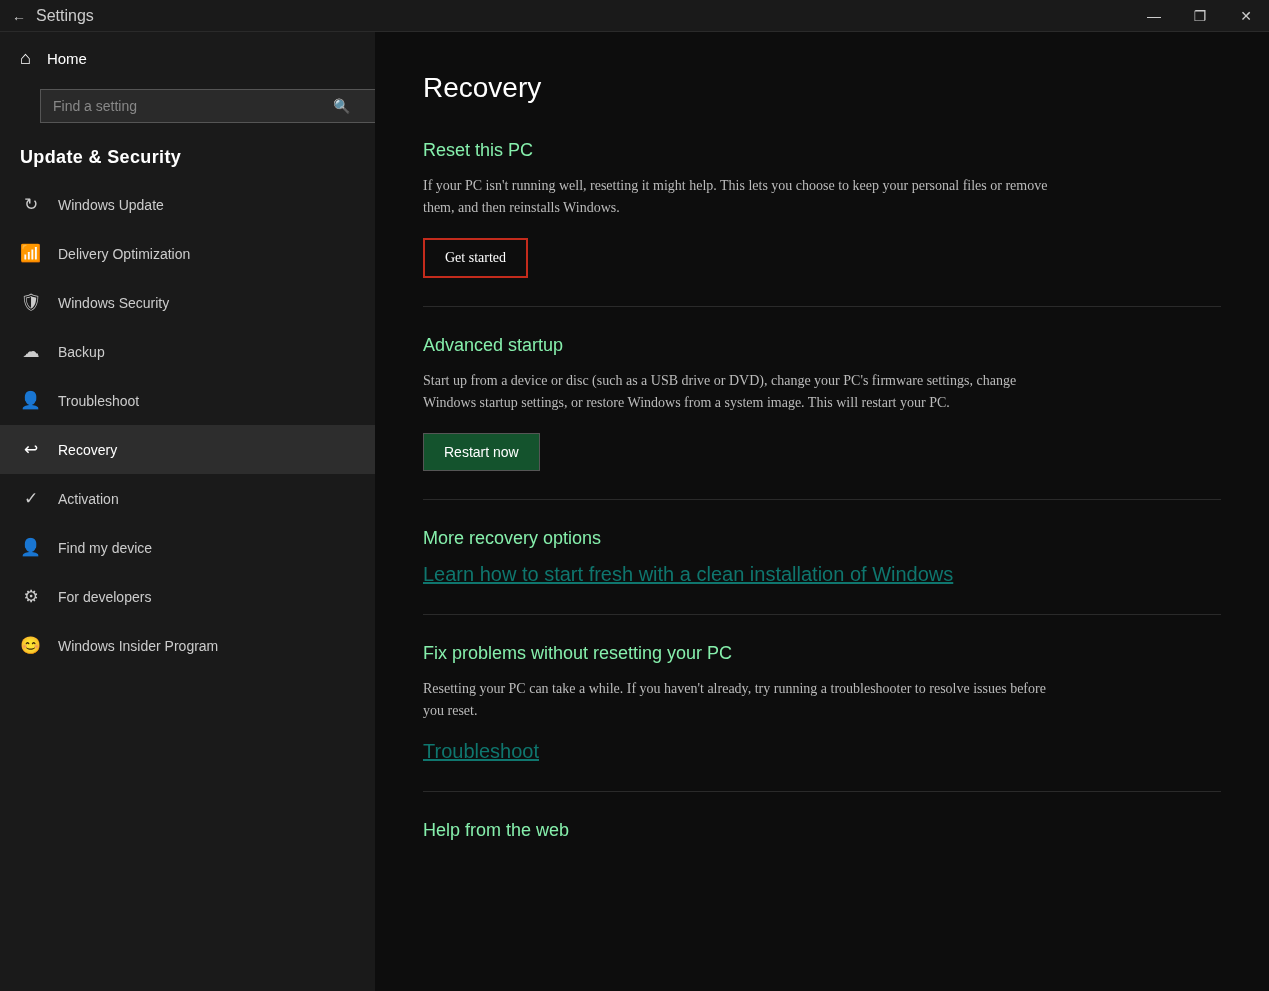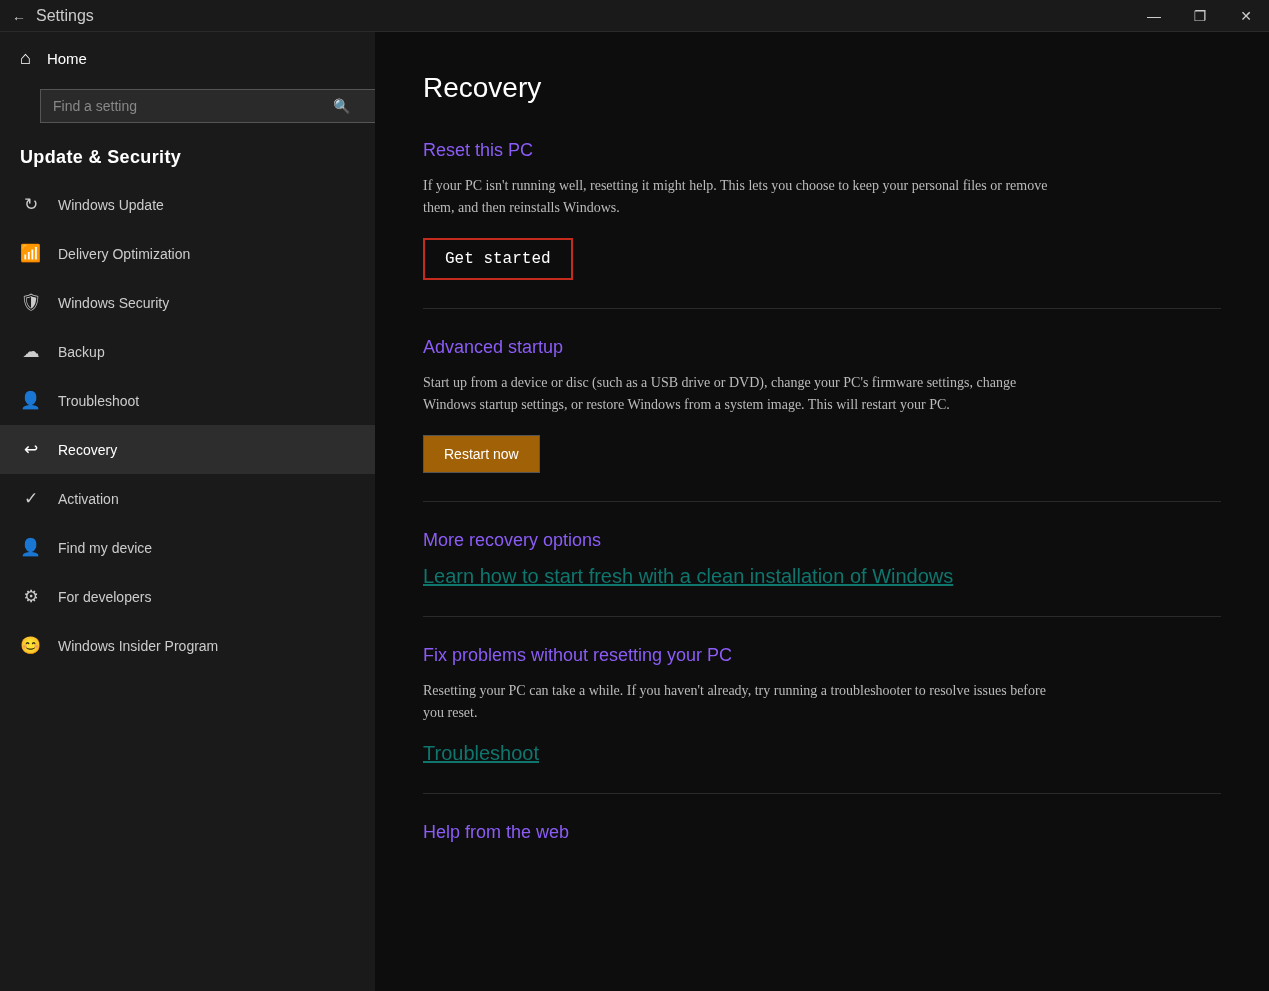--- a/index.html
+++ b/index.html
@@ -154,48 +154,48 @@
     }
     .page-title {
       font-size: 28px;
       font-weight: 300;
       color: #fff;
       margin-bottom: 36px;
     }
     .section-title {
       font-size: 18px;
       font-weight: 400;
-      color: #8b5cf6;
+      color: #86efac;
       margin-bottom: 14px;
     }
     .section-desc {
       font-size: 14px;
       color: #bbb;
       line-height: 1.6;
       max-width: 640px;
       margin-bottom: 18px;
       font-family: Liberation Serif, serif;
     }
     .btn-primary {
-      background: #a16207;
+      background: #14532d;
       border: 1px solid #555;
       color: #fff;
       padding: 10px 20px;
       font-size: 14px;
       cursor: pointer;
       font-family: 'Segoe UI', Arial, sans-serif;
     }
     .btn-outlined-red {
       background: transparent;
       border: 2px solid #c42b1c;
       color: #fff;
       padding: 10px 20px;
-      font-size: 16px;
-      cursor: pointer;
-      font-family: Liberation Mono, monospace;
+      font-size: 14px;
+      cursor: pointer;
+      font-family: Liberation Serif, serif;
     }
     .section-divider {
       border: none;
       border-top: 1px solid #2a2a2a;
       margin: 28px 0;
     }
     .link-red {
       color: #0f766e;
       font-size: 20px;
       text-decoration: underline;

